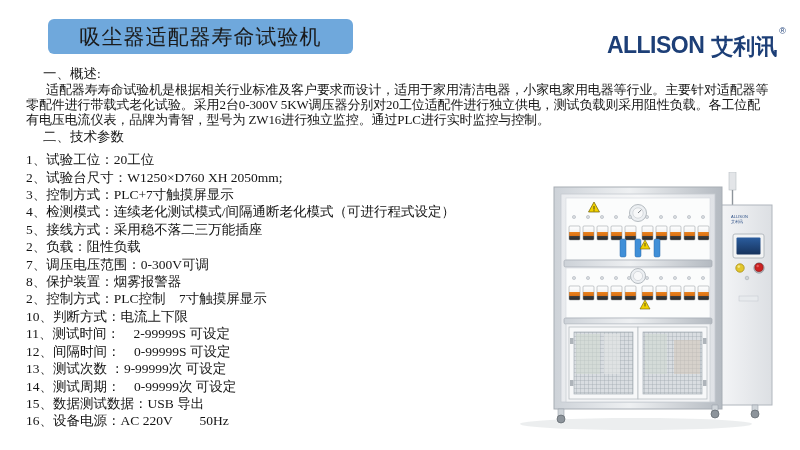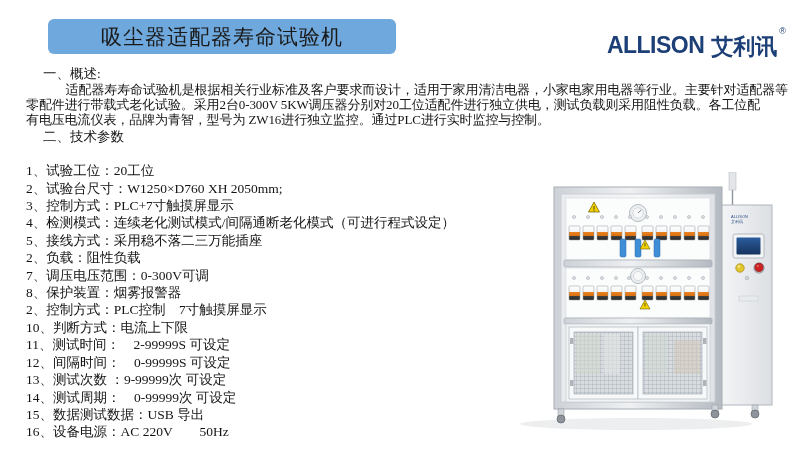--- a/index.html
+++ b/index.html
@@ -9,21 +9,21 @@
     background:#ffffff;
     font-family:"Liberation Serif", serif;
     overflow:hidden;
     position:relative;
   }
 
   
   #title-banner {
     position:absolute;
     left:48px; top:19px;
-    width:348px; height:35px;
+    width:305px; height:35px;
     background:#6fa8dc;
     border-radius:6px;
     display:flex; align-items:center; justify-content:center;
   }
   #title-banner .txt {
     font-family:"Liberation Serif", serif;
     font-size:21px;
     color:#1a1a1a;
     letter-spacing:1px;
     white-space:nowrap;
@@ -70,23 +70,23 @@
     line-height:15.5px;
     margin:0 0 0 17px;
     white-space:nowrap;
   }
   .para-line {
     font-size:13px;
     line-height:15.4px;
     white-space:nowrap;
     letter-spacing:-0.1px;
   }
-  .para-line.indent { text-indent:20px;text-align:right; }
-
-  #spec-list { margin-top:18px; }
+  .para-line.indent { text-indent:20px; }
+
+  #spec-list { margin-top:7px; }
   .spec-item {
     font-size:13.5px;
     line-height:17.4px;
     white-space:nowrap;
     color:#141414;
   }
 
   
   #machine-photo {
     position:absolute;

